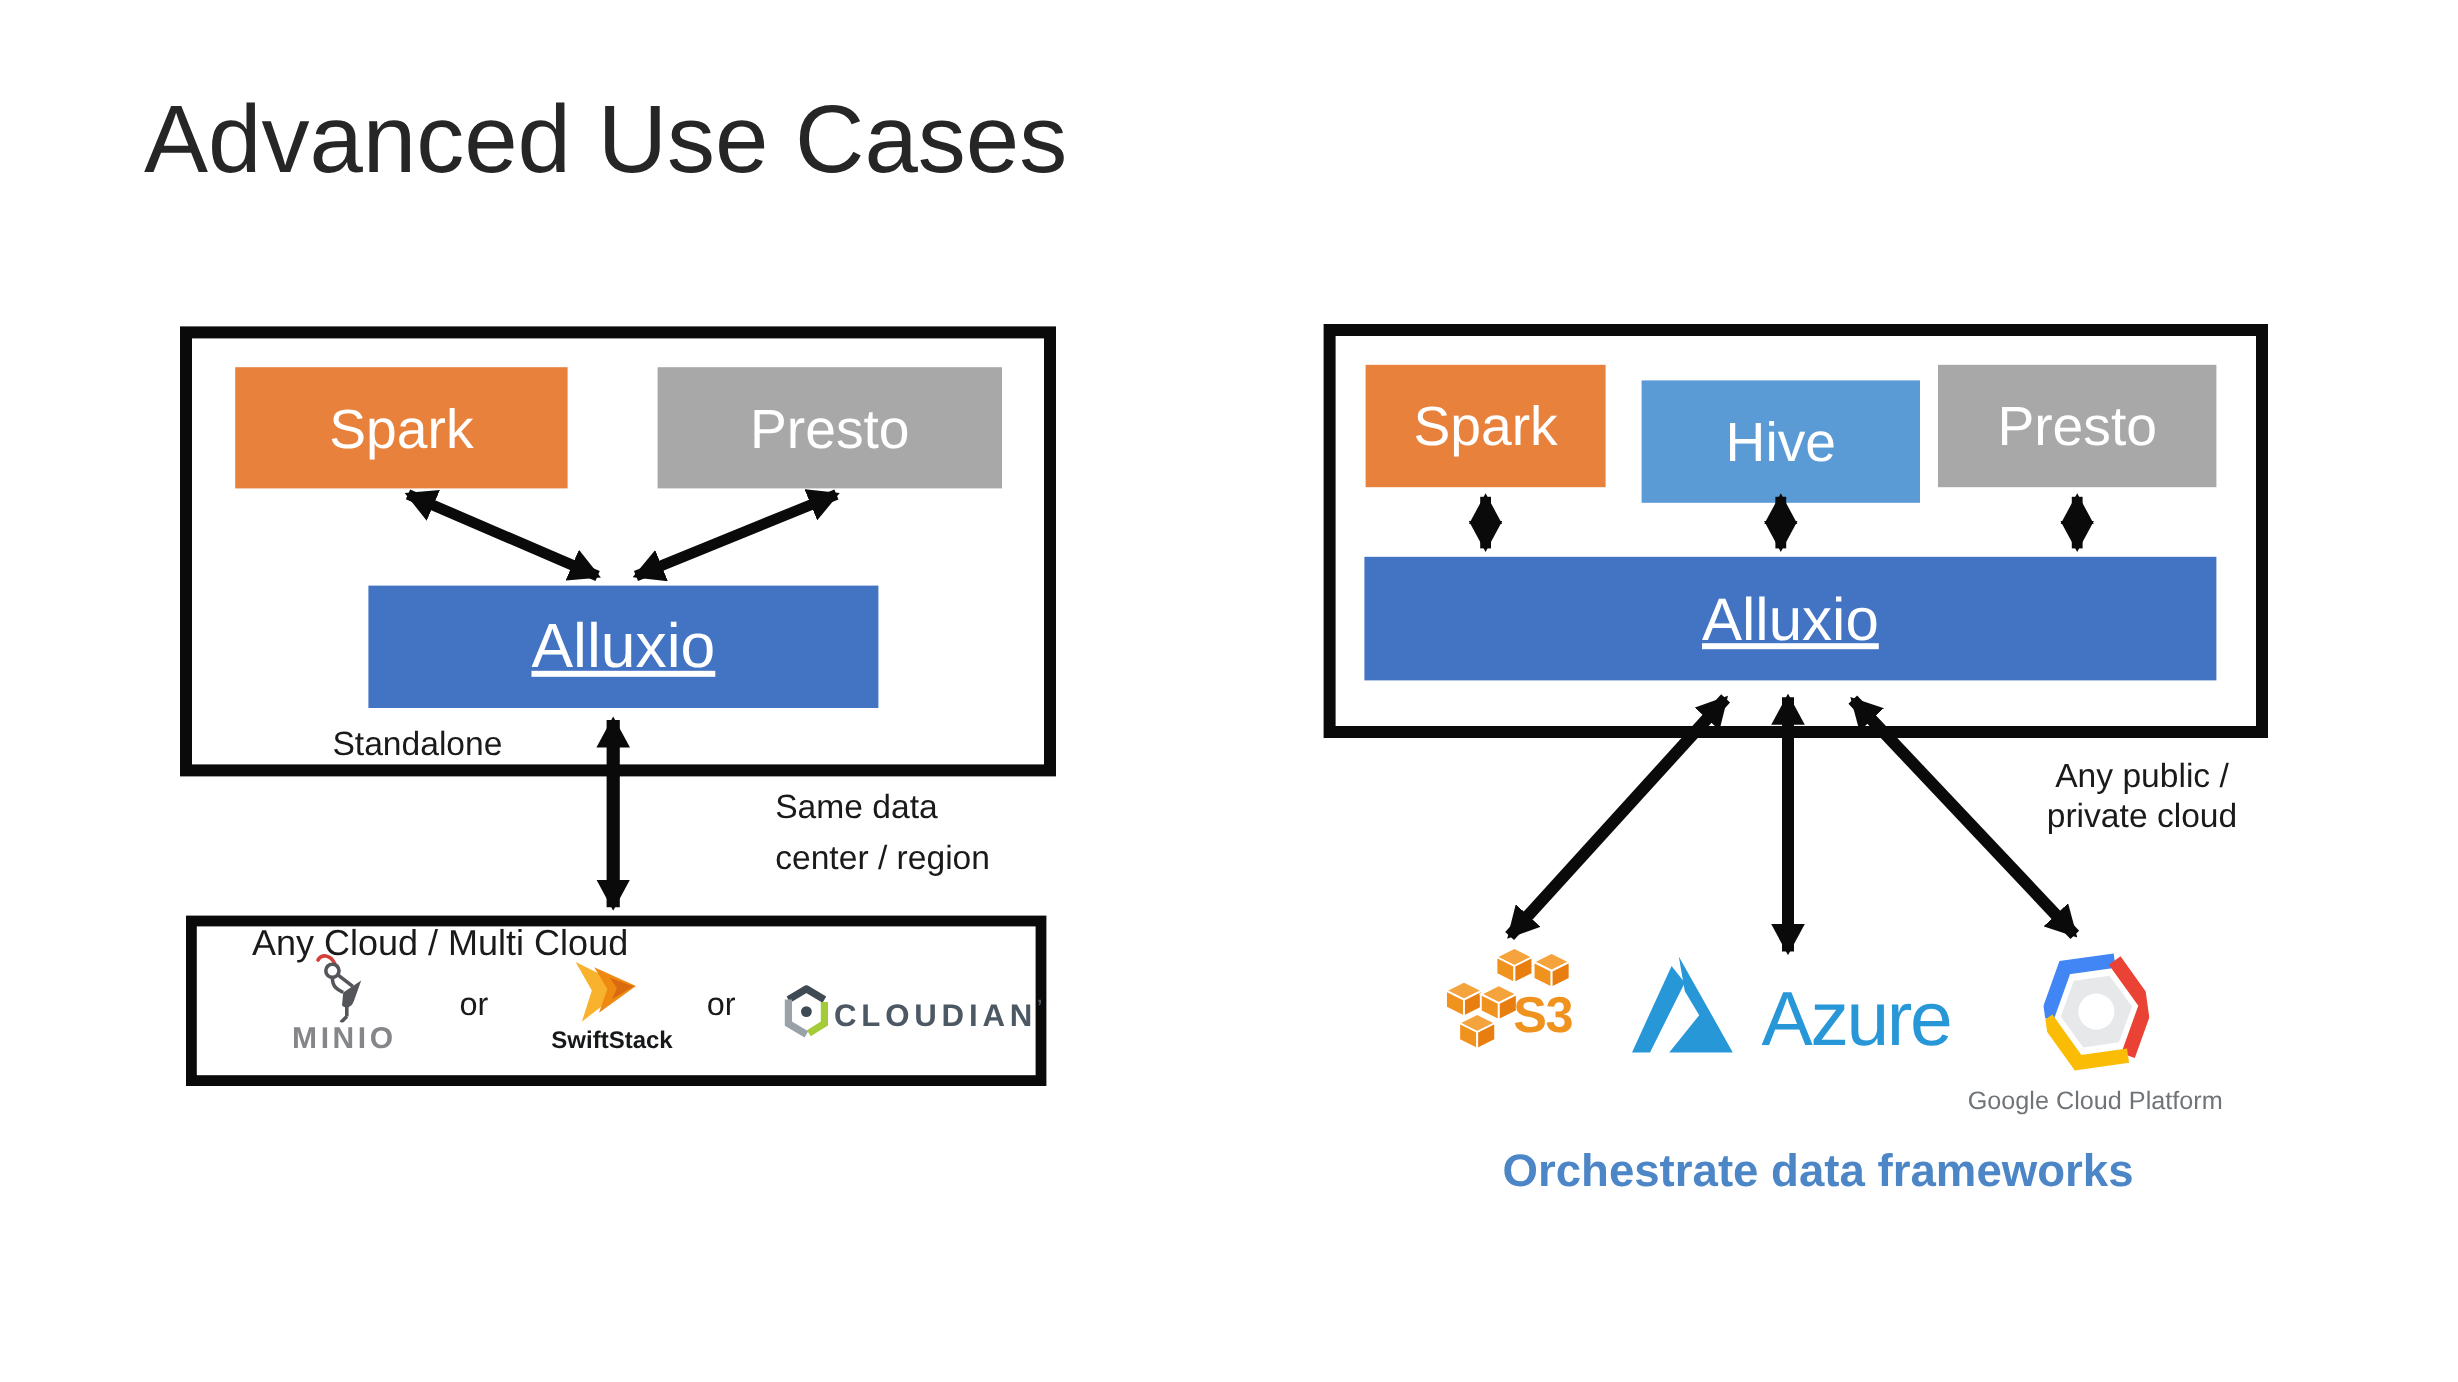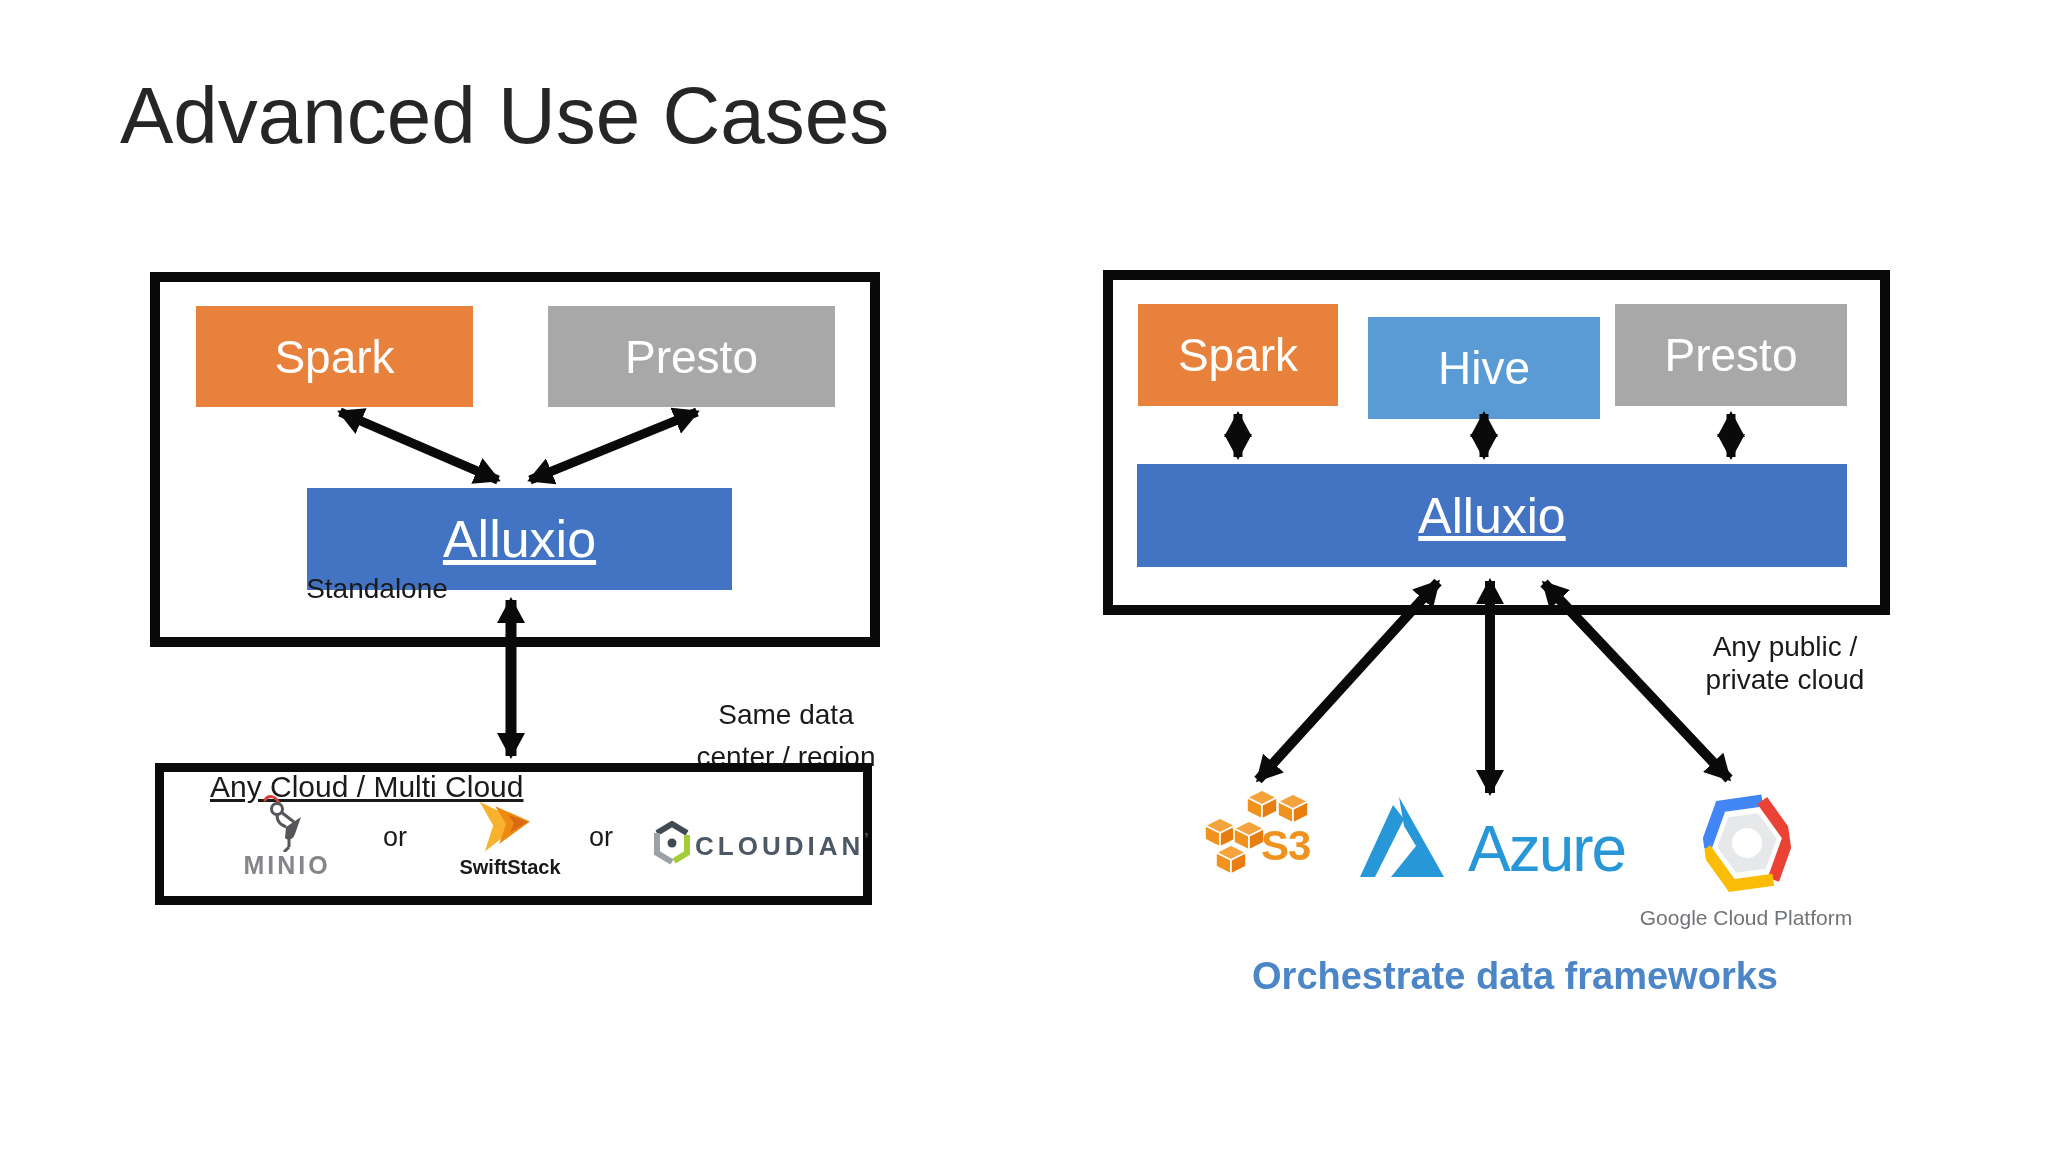--- a/index.html
+++ b/index.html
@@ -26,24 +26,24 @@
   .hblue{background:var(--hive-blue);}
   .spark-l{left:196px;top:306px;width:277px;height:101px;}
   .presto-l{left:548px;top:306px;width:287px;height:101px;}
   .alluxio-l{left:307px;top:488px;width:425px;height:102px;font-size:52px;}
   .spark-r{left:1138px;top:304px;width:200px;height:102px;}
   .hive-r{left:1368px;top:317px;width:232px;height:102px;}
   .presto-r{left:1615px;top:304px;width:232px;height:102px;}
   .alluxio-r{left:1137px;top:464px;width:710px;height:103px;font-size:50px;}
   
   .lbl{color:var(--label-ink);font-size:28px;line-height:34px;white-space:nowrap;}
-  .standalone{left:277px;top:572px;width:200px;text-align:center;}
-  .samedata{left:646px;top:694px;width:280px;text-align:center;line-height:42px;}
+  .standalone{left:277px;top:603px;width:200px;}
+  .samedata{left:646px;top:652px;width:280px;text-align:left;line-height:42px;}
   .anypublic{left:1665px;top:630px;width:240px;text-align:center;line-height:33px;}
-  .anycloud{left:210px;top:770px;font-size:30px;text-decoration:underline;}
+  .anycloud{left:210px;top:770px;font-size:30px;}
   
   .vendor-name{font-weight:700;white-space:nowrap;}
   .minio-name{left:227px;top:851px;width:120px;text-align:center;font-size:25px;
               letter-spacing:3px;color:var(--minio-gray);}
   .swift-name{left:440px;top:856px;width:140px;text-align:center;font-size:20px;
               color:var(--swiftstack-text);}
   .cloudian-name{left:695px;top:831px;font-size:26px;letter-spacing:4px;color:var(--cloudian-text);}
   .cloudian-mark{font-size:16px;vertical-align:top;}
   .or{font-size:27px;color:var(--label-ink);width:60px;text-align:center;}
   .or1{left:365px;top:822px;}

